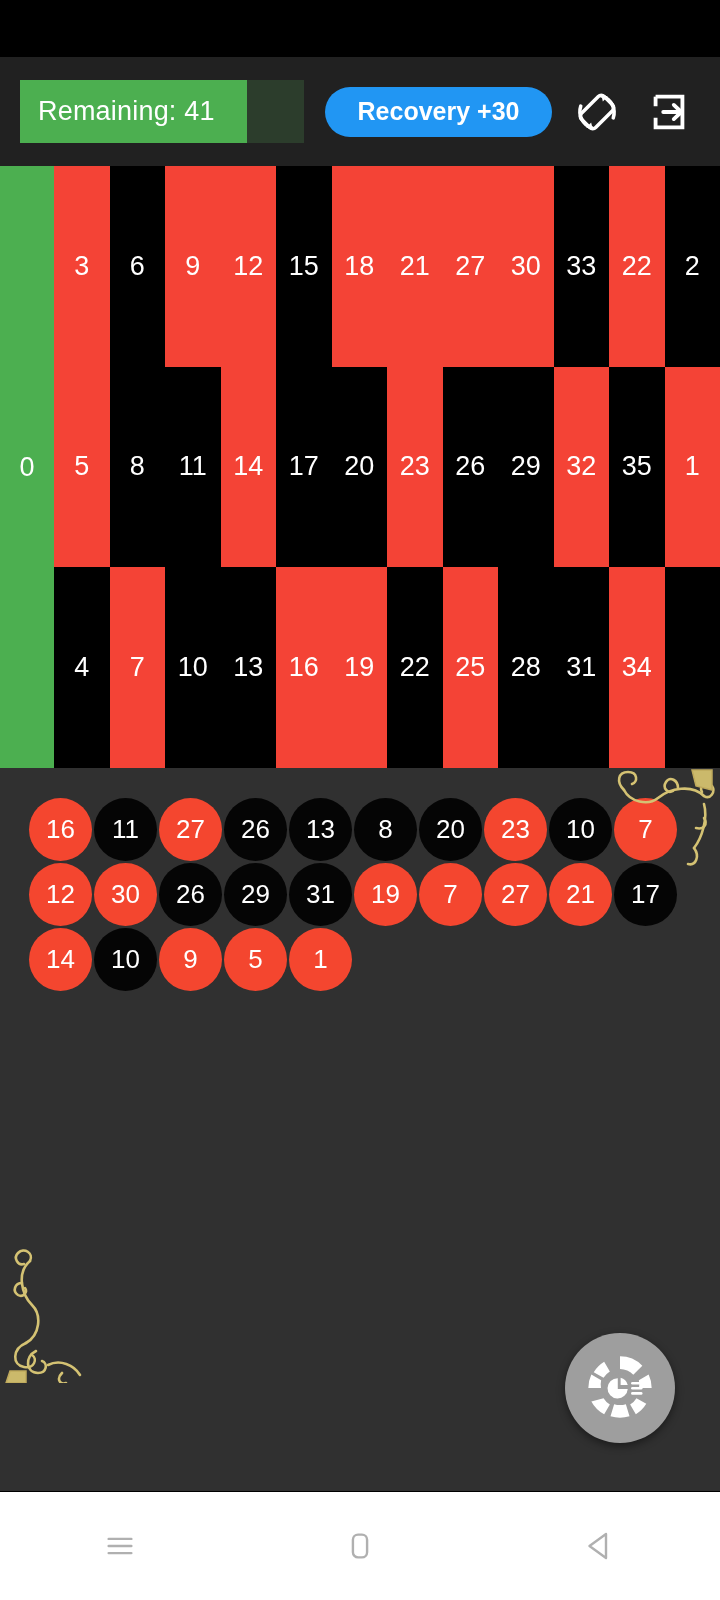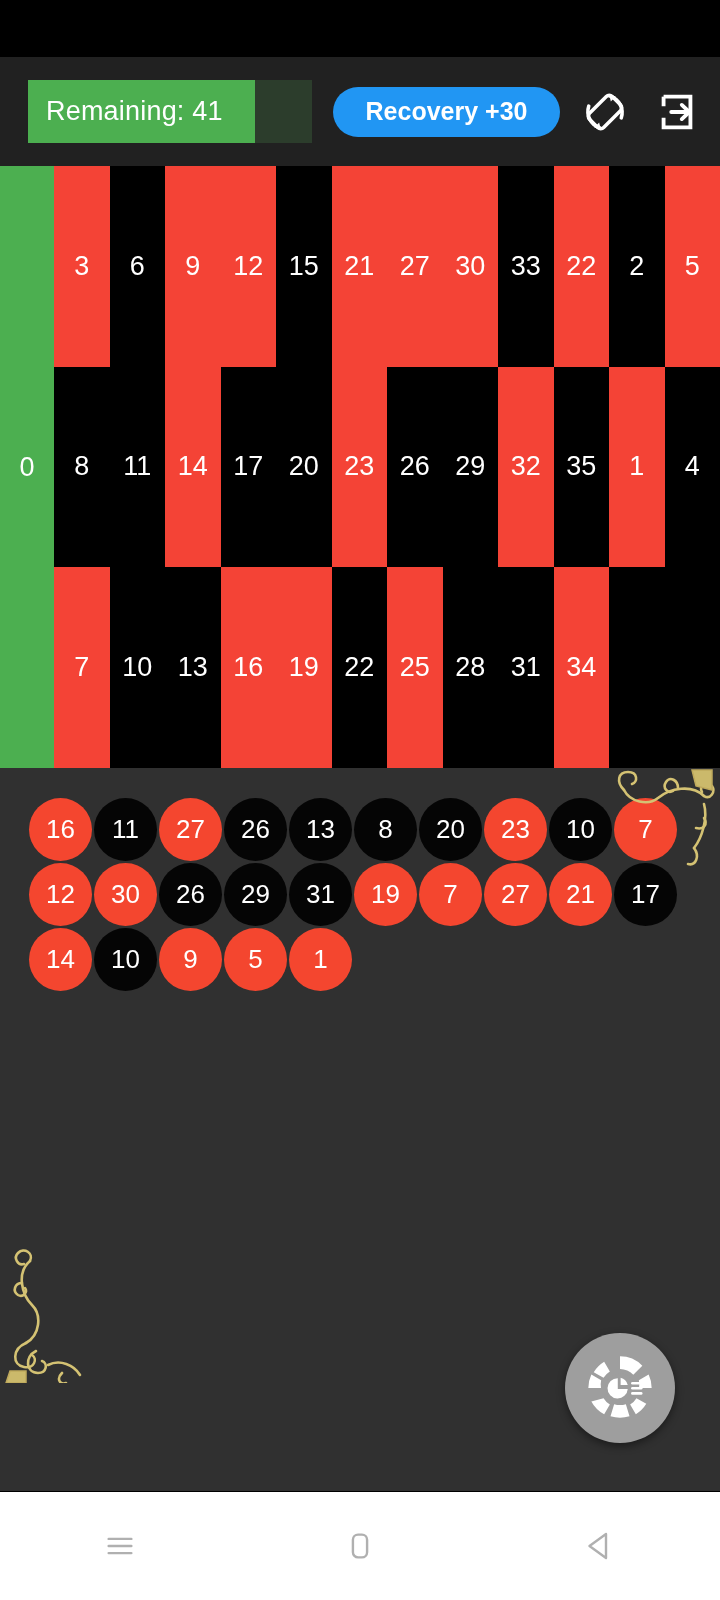--- a/index.html
+++ b/index.html
@@ -20,21 +20,21 @@
 
   
   .toolbar {
     position:absolute; top:57px; left:0; width:720px; height:109px;
     background:#212121;
     display:flex; align-items:center;
   }
   .progress-wrap {
     position:relative;
     width:284px; height:63px;
-    margin-left:28px;
+    margin-left:20px;
     background:#2c3d2c;
     overflow:hidden;
     flex:0 0 auto;
   }
   .progress-fill {
     position:absolute; top:0; left:0; height:100%;
     background:#4caf50;
   }
   .progress-label {
     position:absolute; top:0; left:0; width:100%; height:100%;
@@ -184,20 +184,21 @@
   </div>
 
   <div class="board">
     <div class="zero-cell">0</div>
     <div class="grid" id="board-grid">
         <div class="cell red">3</div>
         <div class="cell black">6</div>
         <div class="cell red">9</div>
         <div class="cell red">12</div>
         <div class="cell black">15</div>
+        <div class="cell red">18</div>
         <div class="cell red">21</div>
         <div class="cell red">27</div>
         <div class="cell red">30</div>
         <div class="cell black">33</div>
         <div class="cell red">22</div>
         <div class="cell black">2</div>
         <div class="cell red">5</div>
         <div class="cell black">8</div>
         <div class="cell black">11</div>
         <div class="cell red">14</div>

